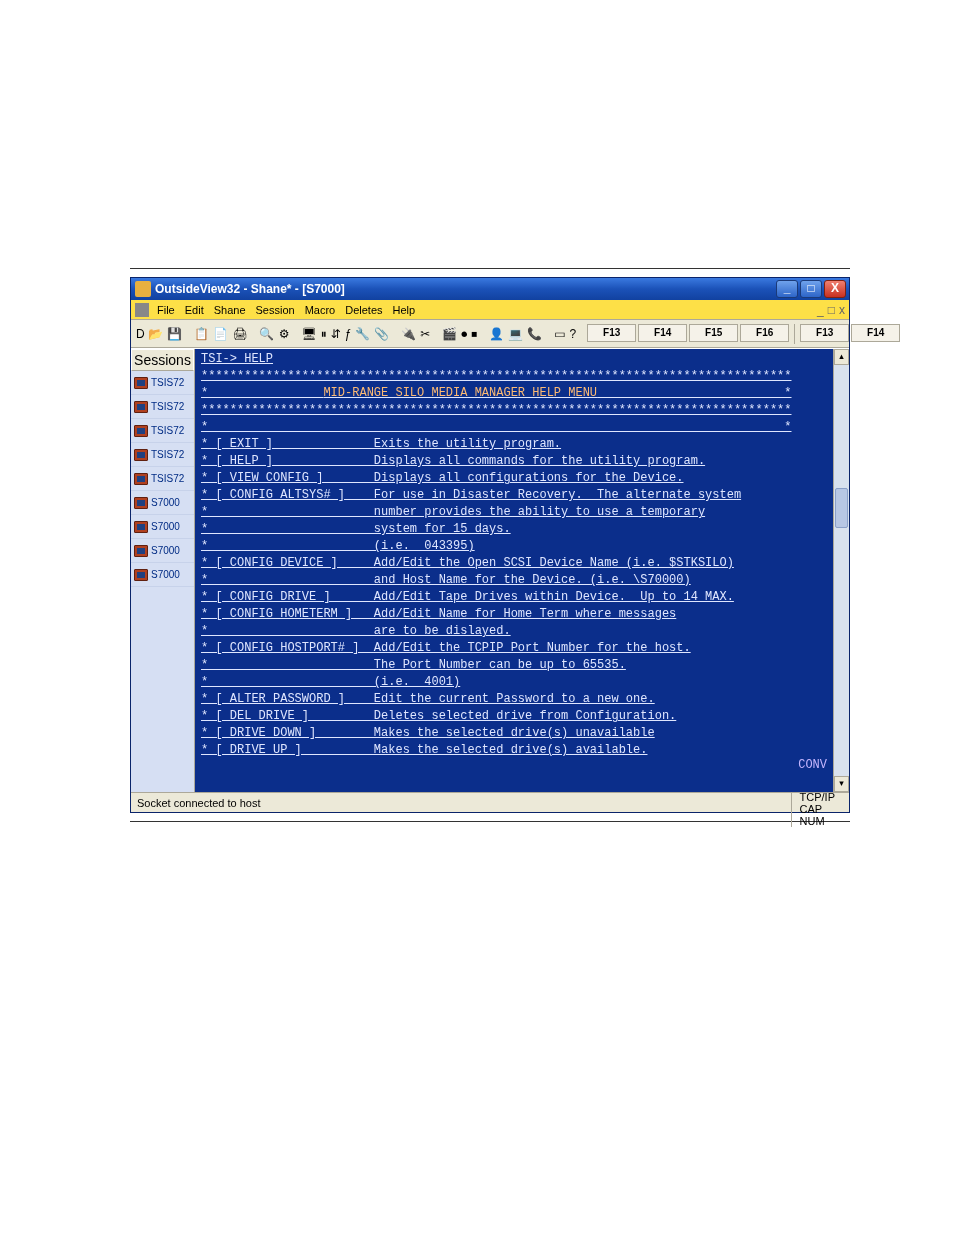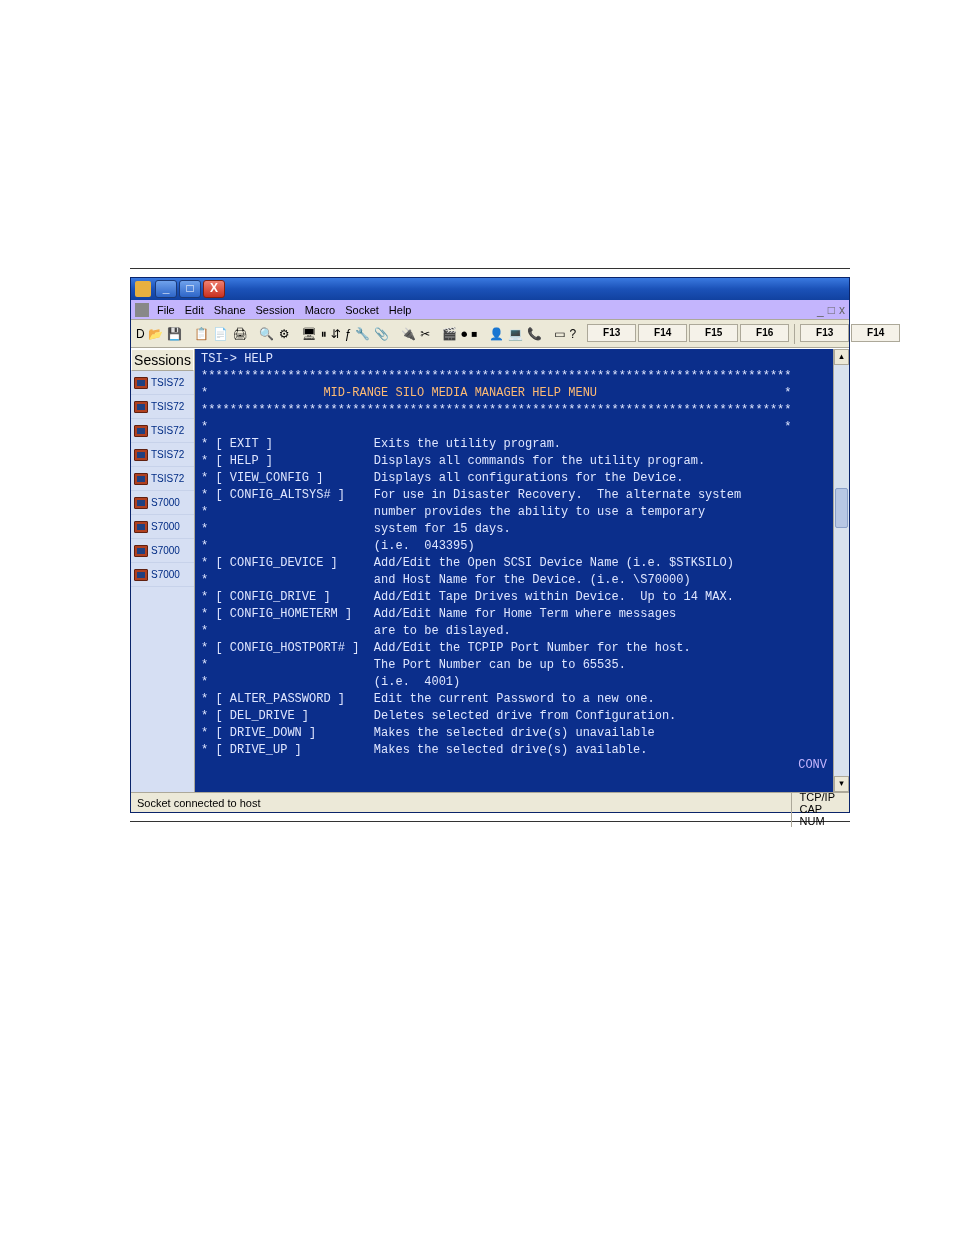--- a/index.html
+++ b/index.html
@@ -47,21 +47,21 @@
     color: #fff;
     font-size: 12px;
     text-align: center;
     line-height: 15px;
   }
   .ctl.close { background: linear-gradient(to bottom,#f08070,#c83020); border-color:#802010;}
   .mdi {
     display: flex;
     align-items: center;
     height: 20px;
-    background:#c4b5fd;
+    background:#fde047;
     border-bottom: 1px solid #aca899;
     font-size: 11px;
   }
   .mdi .mdi-icon { width:14px; height:14px; margin:0 4px; background:#888; }
   .mdi .menubar { display:flex; gap:10px; margin-left:4px; }
   .mdi .mdi-right { margin-left:auto; display:flex; gap:4px; margin-right:4px; color:#666;}
   .mdi .mdi-right span { cursor:default; font-size:12px; }
   .toolbar {
     display:flex;
     align-items:center;
@@ -124,20 +124,21 @@
     flex:1;
     background:#0b2e8b;
     color:#dfe6ff;
     font-family: "Courier New", monospace;
     font-size:12px;
     line-height:17px;
     padding:2px 0 2px 6px;
     white-space:pre;
     position:relative;
     overflow:hidden;
+    text-decoration:underline;
   }
   .term .hl { color:#fdba74; }
   .vscroll {
     width:16px;
     background:#ece9d8;
     border-left:1px solid #aca899;
     display:flex; flex-direction:column;
   }
   .vscroll .arrow { height:16px; background:#ece9d8;border:1px solid #aca899;font-size:9px;text-align:center;line-height:13px;}
   .vscroll .track { flex:1; background:#d9e2ee; position:relative;}
@@ -161,36 +162,37 @@
 </head>
 <body>
 
 <div class="doc-wrap">
 <hr class="doc">
 
 <div class="win">
 
   <div class="titlebar">
     <div class="tb-icon"></div>
+    <div class="tb-title">OutsideView32 - Shane* - [S7000]</div>
     <div class="ctl-buttons">
       <div class="ctl">_</div>
       <div class="ctl">□</div>
       <div class="ctl close">X</div>
     </div>
   </div>
 
   <div class="mdi">
     <div class="mdi-icon"></div>
     <div class="menubar" id="menubar">
           <span>File</span>
           <span>Edit</span>
           <span>Shane</span>
           <span>Session</span>
           <span>Macro</span>
-          <span>Socket</span>
+          <span>Deletes</span>
           <span>Help</span>
         </div>
     <div class="mdi-right">
       <span>_</span>
       <span>□</span>
       <span>x</span>
     </div>
   </div>
 
   <div class="toolbar" id="toolbar">

